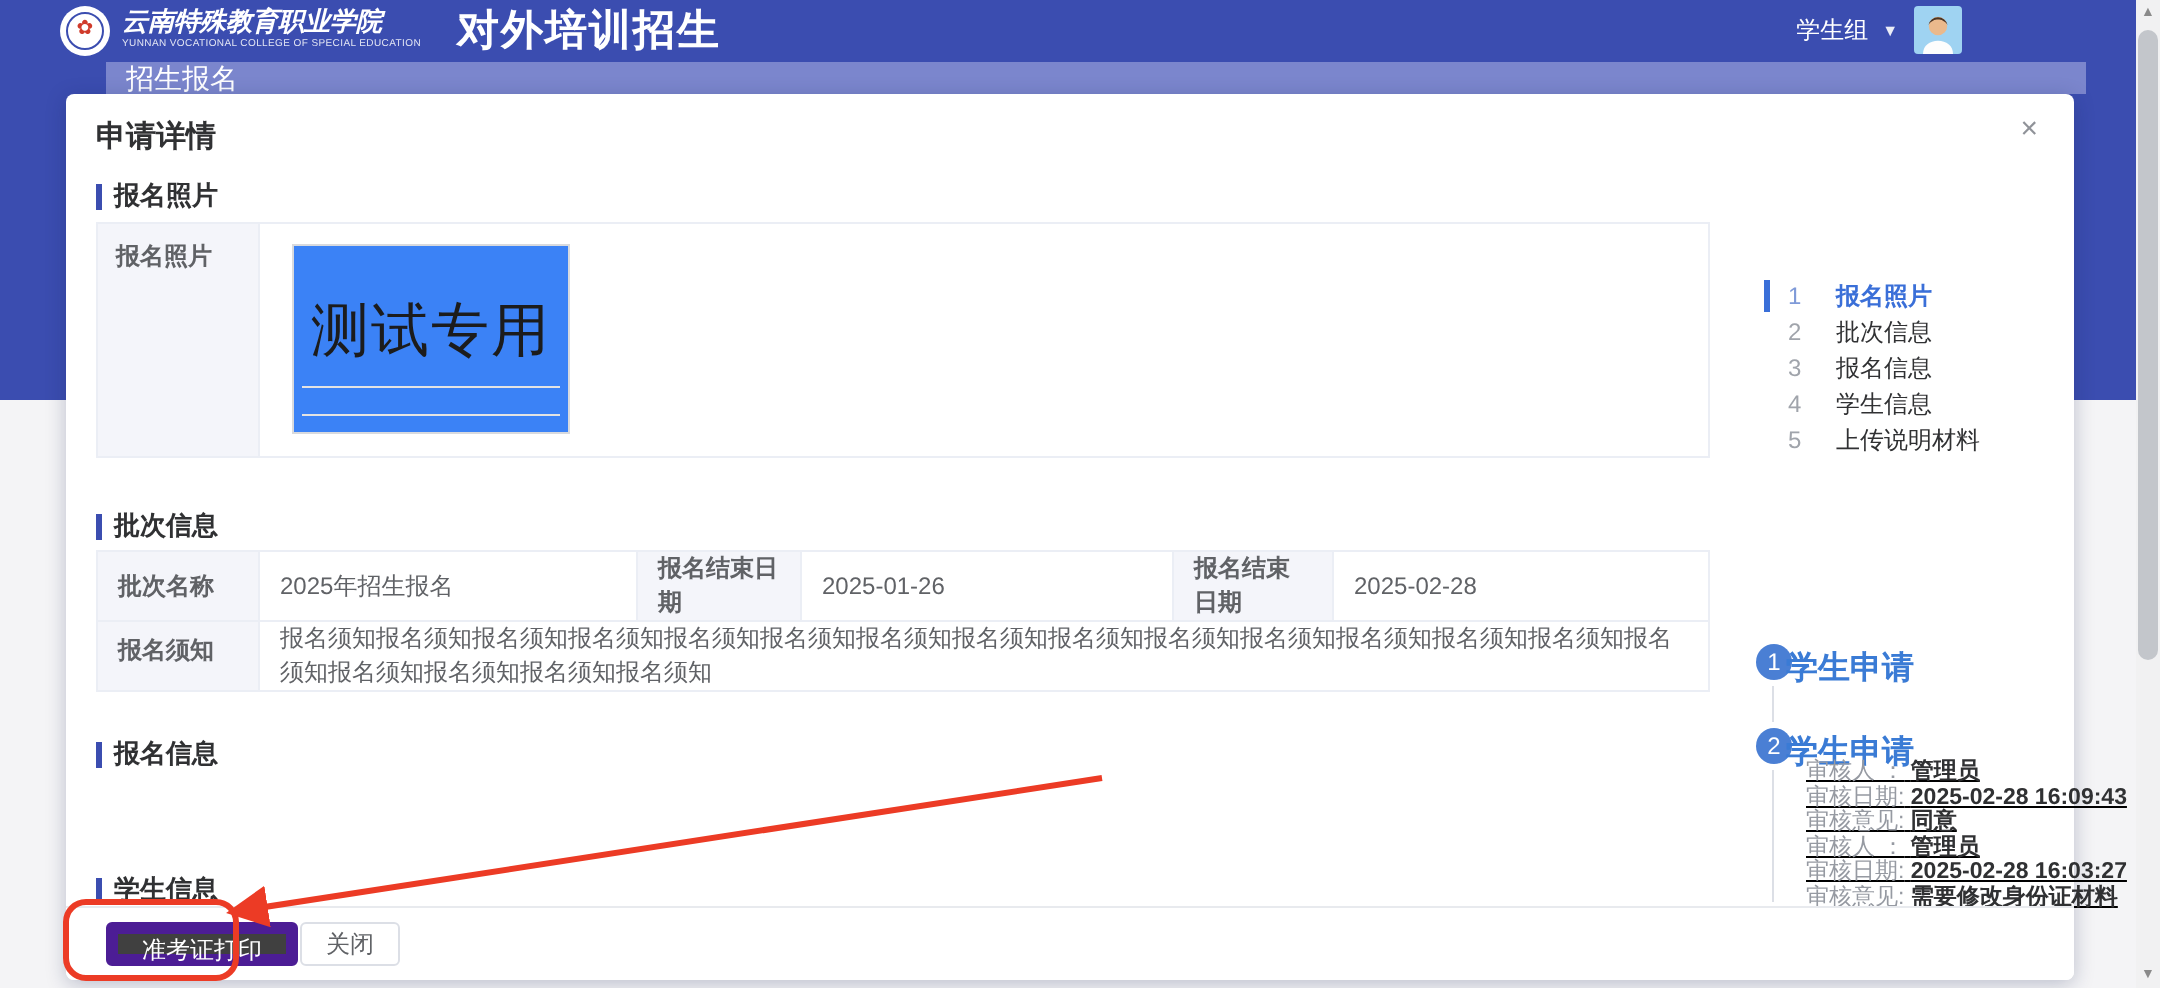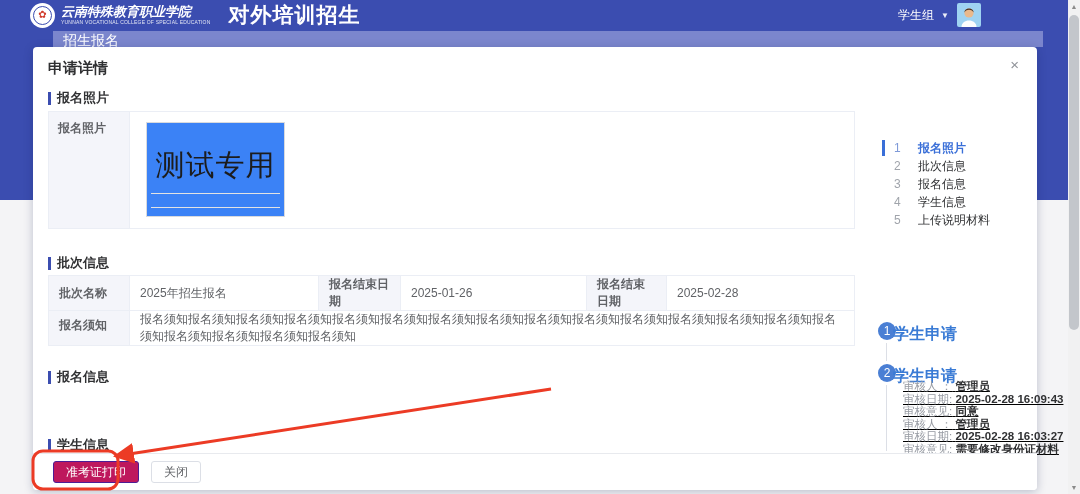--- a/index.html
+++ b/index.html
@@ -74,21 +74,21 @@
   .c2 { top:42px; } .t2 { top:44px; }
   .ln2 { top:63px; height:66px; }
   .tl-details { position:absolute; left:25px; top:58px; width:140px;text-decoration:underline; }
   .tl-row { font-size:11.5px; line-height:12.6px; white-space:nowrap; }
   .tl-lab { color:#969aa2; }
   .tl-val { color:#303133; font-weight:bold; }
 
   
   .modal-footer { position:absolute; left:0; bottom:0; width:100%; height:37px; background:#fff; border-top:1px solid #e8eaee; border-radius:0 0 4px 4px; display:flex; align-items:center; padding-left:20px; z-index:5; }
   .btn { font-size:12px; height:22px; padding:0 12px; border-radius:3px; cursor:pointer; font-family:inherit; }
-  .btn-primary { background:#be185d; border:1px solid #4c1d95; color:#fff; margin-right:12px; }
+  .btn-primary { background:#404040; border:6px solid #4c1d95; color:#fff; margin-right:1px; }
   .btn-plain { background:#fff; border:1px solid #dcdfe6; color:#606266; }
 
   
   .anno { position:absolute; left:0; top:0; z-index:9; pointer-events:none; }
 
   
   .scrollbar { position:absolute; right:0; top:0; width:12px; height:494px; background:#f1f1f2; z-index:10; }
   .sb-arrow { position:absolute; left:0; width:12px; text-align:center; font-size:7px; color:#8a8a8a; }
   .sb-up { top:3px; } .sb-down { bottom:3px; }
   .sb-thumb { position:absolute; left:1px; top:15px; width:10px; height:315px; background:#c3c6cb; border-radius:5px; cursor:pointer; }

